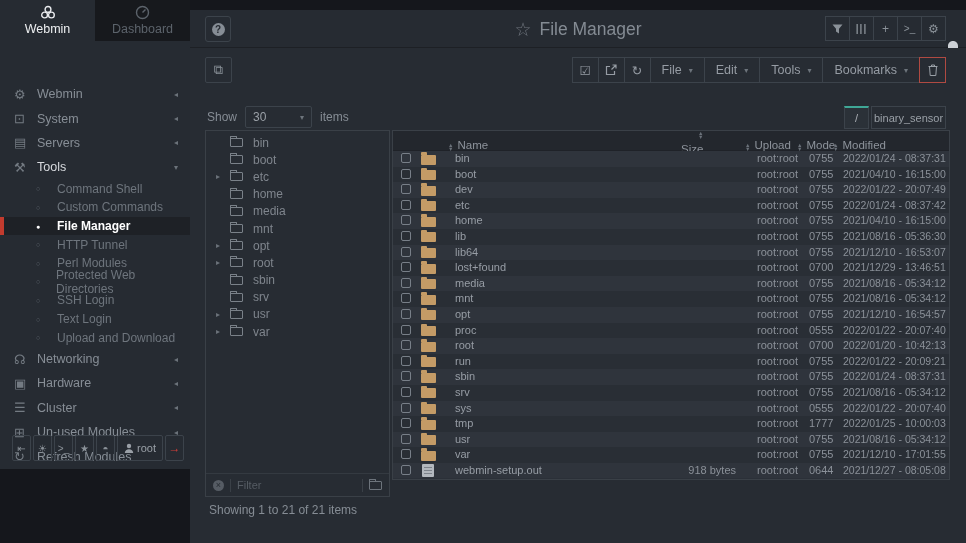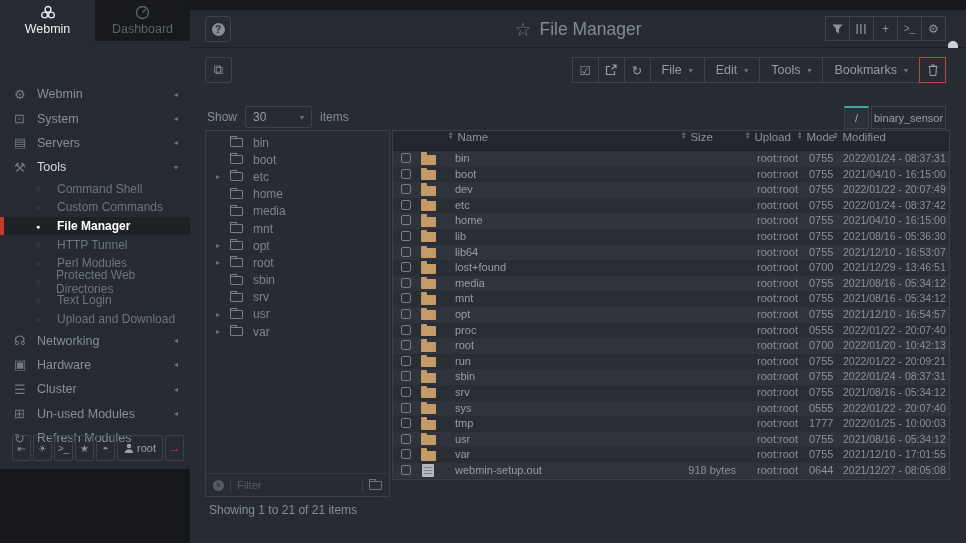--- a/index.html
+++ b/index.html
@@ -95,21 +95,21 @@
   #filter-bar .vline { width:1px; height:13px; background:#3a4047; margin:0 6px; }
   #filter-input { flex:1; background:transparent; border:none; outline:none; color:#9aa0a7; font-size:11px;
                   font-family:"Liberation Sans",sans-serif; min-width:10px; }
   #filter-input::placeholder { color:#565c64; }
   .tfold.dim { border-color:#6d747c; margin-right:0; cursor:pointer; }
   .tfold.dim:before { border-color:#6d747c; }
 
   
   #table-panel { position:absolute; left:202px; top:82px; width:558px; height:350px; border:1px solid #3a4047; background:#2b3038; }
   #thead { position:relative; height:20px; background:#23272d; border-bottom:1px solid #1f2228; font-size:11.5px; color:#8d939b; }
-  .hcol { position:absolute; top:0; height:20px; display:flex; align-items:flex-start; gap:4px; cursor:pointer; }
+  .hcol { position:absolute; top:0; height:20px; display:flex; align-items:flex-end; gap:4px; cursor:pointer; }
   .sort { display:inline-flex; flex-direction:column; font-size:5.5px; line-height:4px; color:#6b727a; }
   #tbody { position:relative; }
   .trow { position:relative; height:15.6px; font-size:11px; color:#8b9199; cursor:pointer; }
   .trow.odd { background:#2f343c; }
   .trow.even { background:#292e35; }
   .cb { position:absolute; left:8px; top:2px; width:10px; height:10px; border:1px solid #787f88; border-radius:2px; cursor:pointer; }
   .fold { position:absolute; left:28px; top:3.5px; width:15px; height:10px; background:#c49b66; border-radius:1px; }
   .fold:before { content:''; position:absolute; top:-2.5px; left:0; width:6px; height:3px; background:#c49b66; border-radius:1px 1px 0 0; }
   .filei { position:absolute; left:29px; top:1.5px; width:12px; height:13px; background:#b3b8be; border-radius:1px; }
   .filei:before { content:''; position:absolute; left:2px; top:3px; width:8px; height:7px;
@@ -191,20 +191,24 @@
       <div class="sub">
         <span class="bullet">○</span>
         <span class="slabel">Perl Modules</span>
       </div>
       <div class="sub">
         <span class="bullet">○</span>
         <span class="slabel">Protected Web Directories</span>
       </div>
       <div class="sub">
         <span class="bullet">○</span>
+        <span class="slabel">SSH Login</span>
+      </div>
+      <div class="sub">
+        <span class="bullet">○</span>
         <span class="slabel">Text Login</span>
       </div>
       <div class="sub">
         <span class="bullet">○</span>
         <span class="slabel">Upload and Download</span>
       </div>
       <div class="cat">
         <span class="cicon">☊</span>
         <span class="clabel">Networking</span>
         <span class="chev">◂</span>
@@ -425,21 +429,21 @@
 
     <div id="table-panel">
       <div id="thead">
           <div class="hcol" style="left: 55px;">
             <span class="sort">
               <span>▲</span>
               <span>▼</span>
             </span>
             <span class="hlabel">Name</span>
           </div>
-          <div class="hcol" style="left: 288px;">
+          <div class="hcol" style="left: 288px; flex-direction: column;">
             <span class="sort">
               <span>▲</span>
               <span>▼</span>
             </span>
             <span class="hlabel">Size</span>
           </div>
           <div class="hcol" style="left: 352px;">
             <span class="sort">
               <span>▲</span>
               <span>▼</span>

